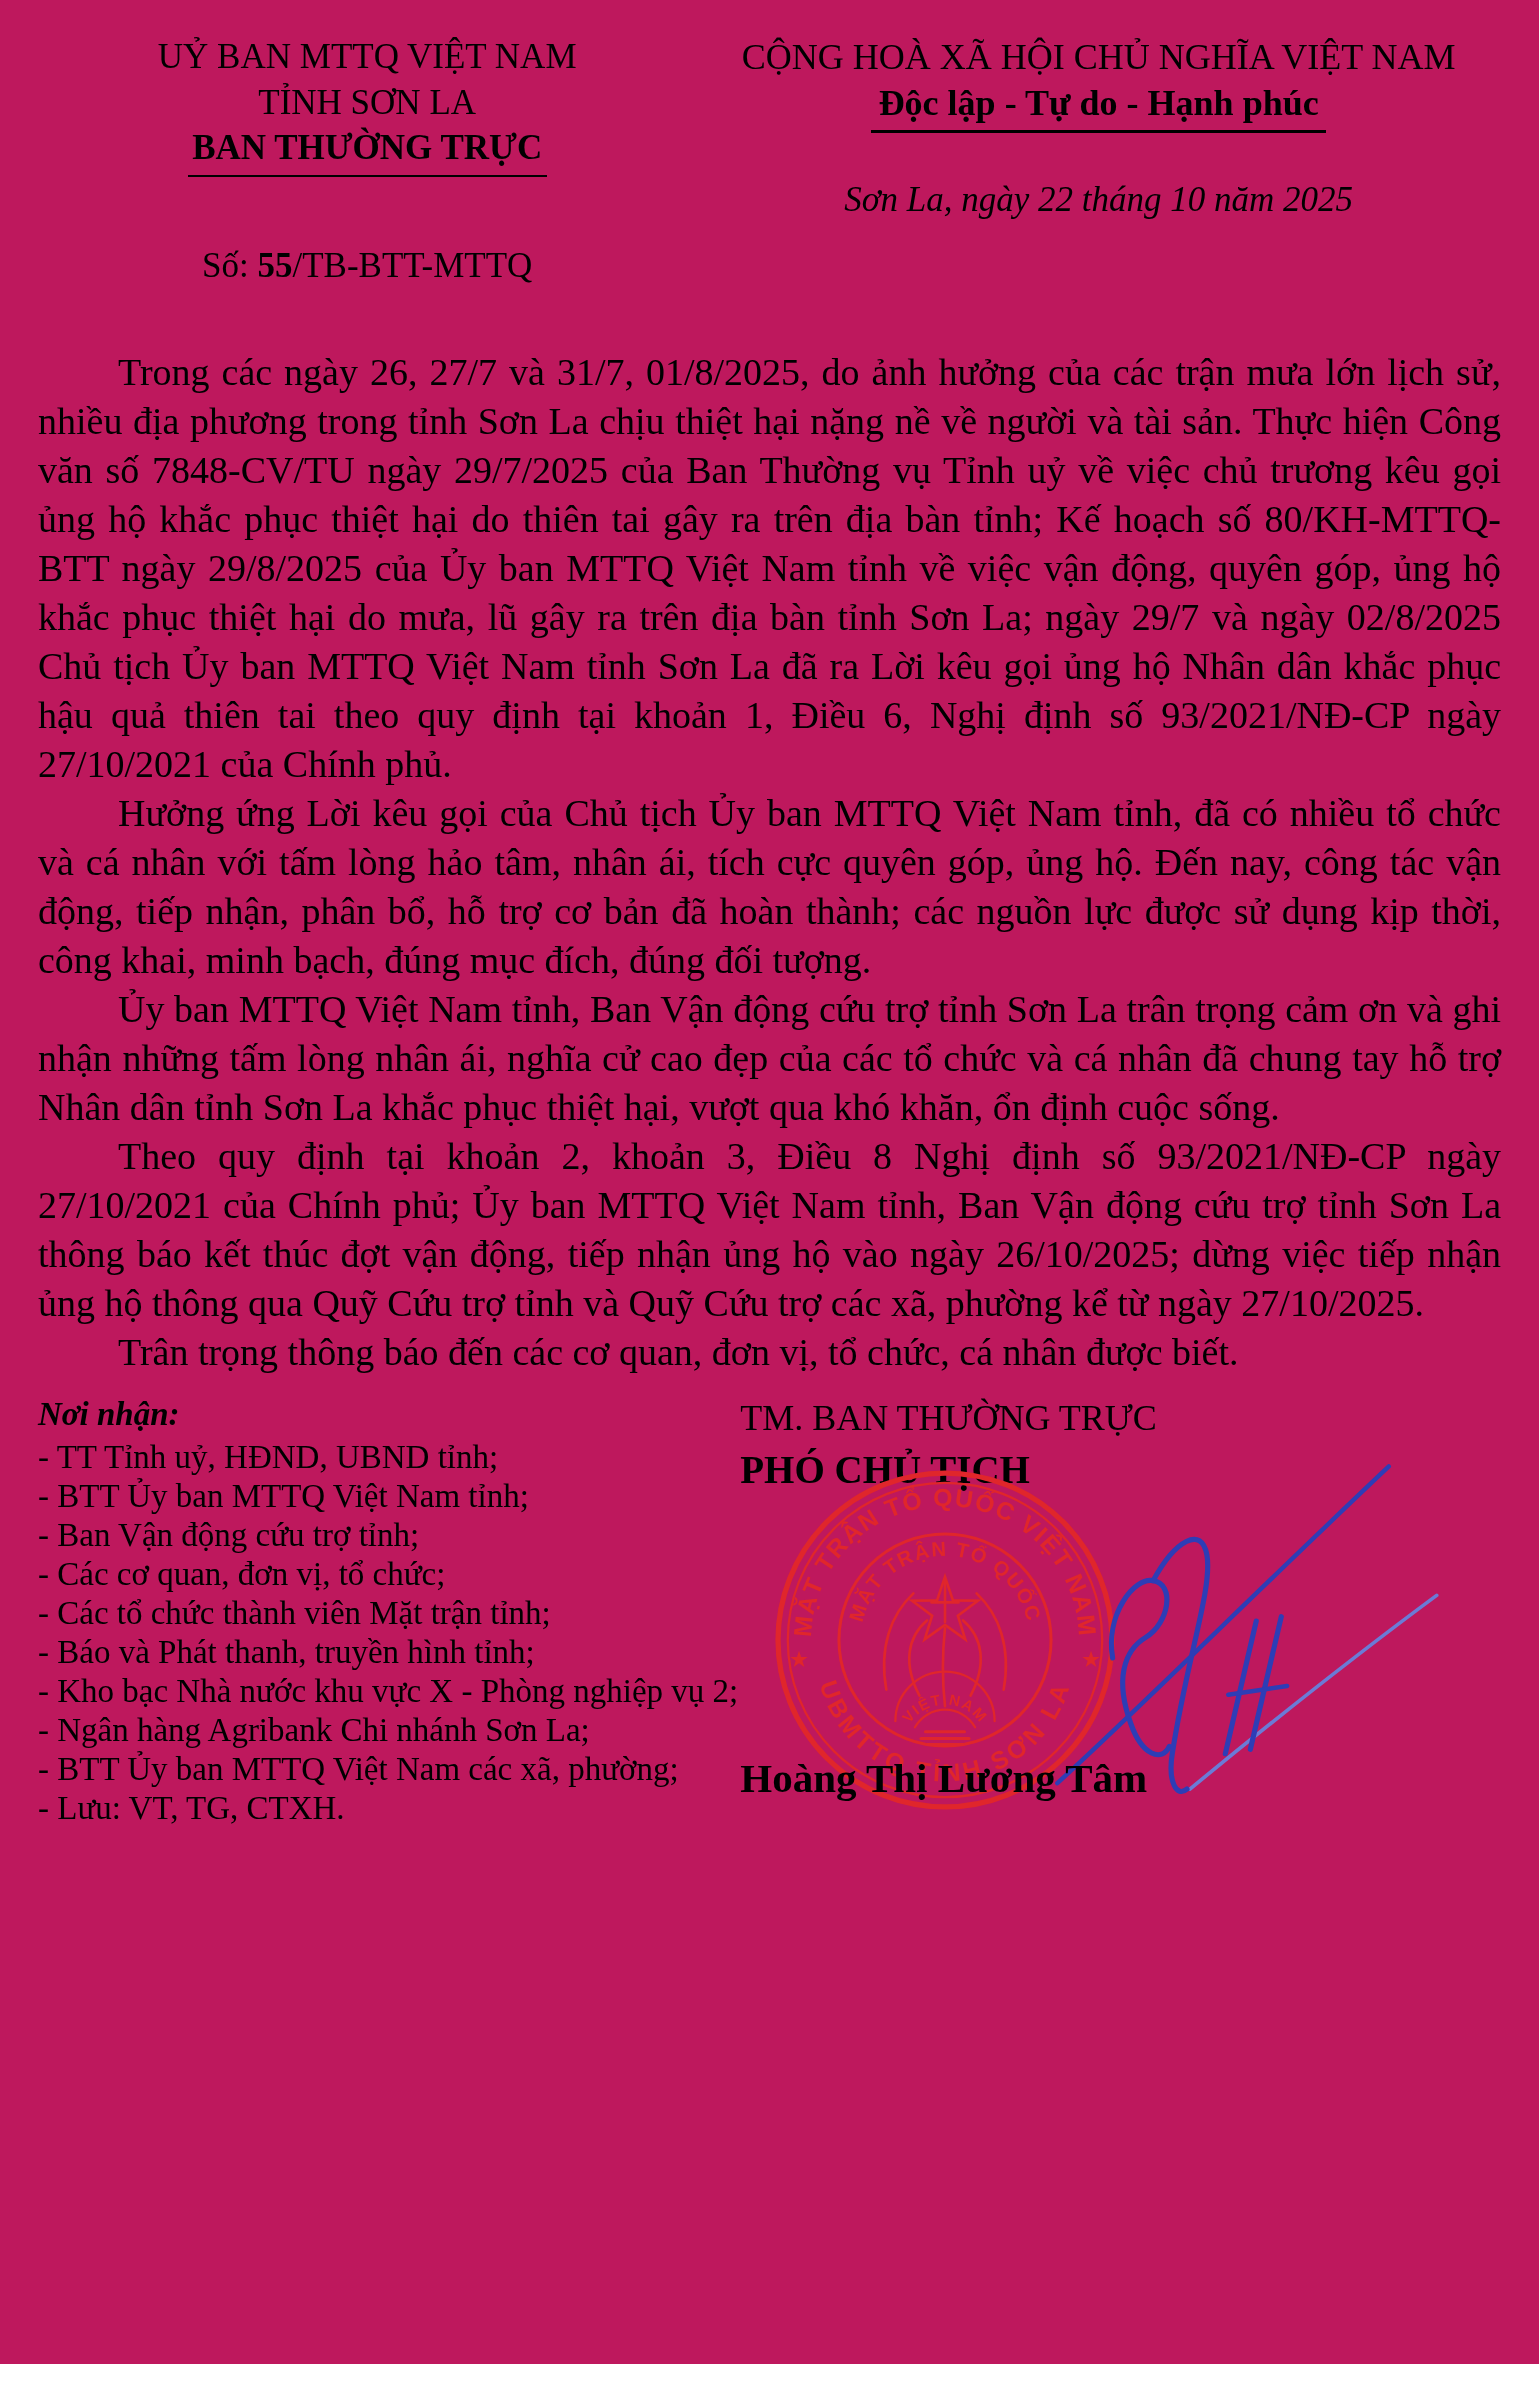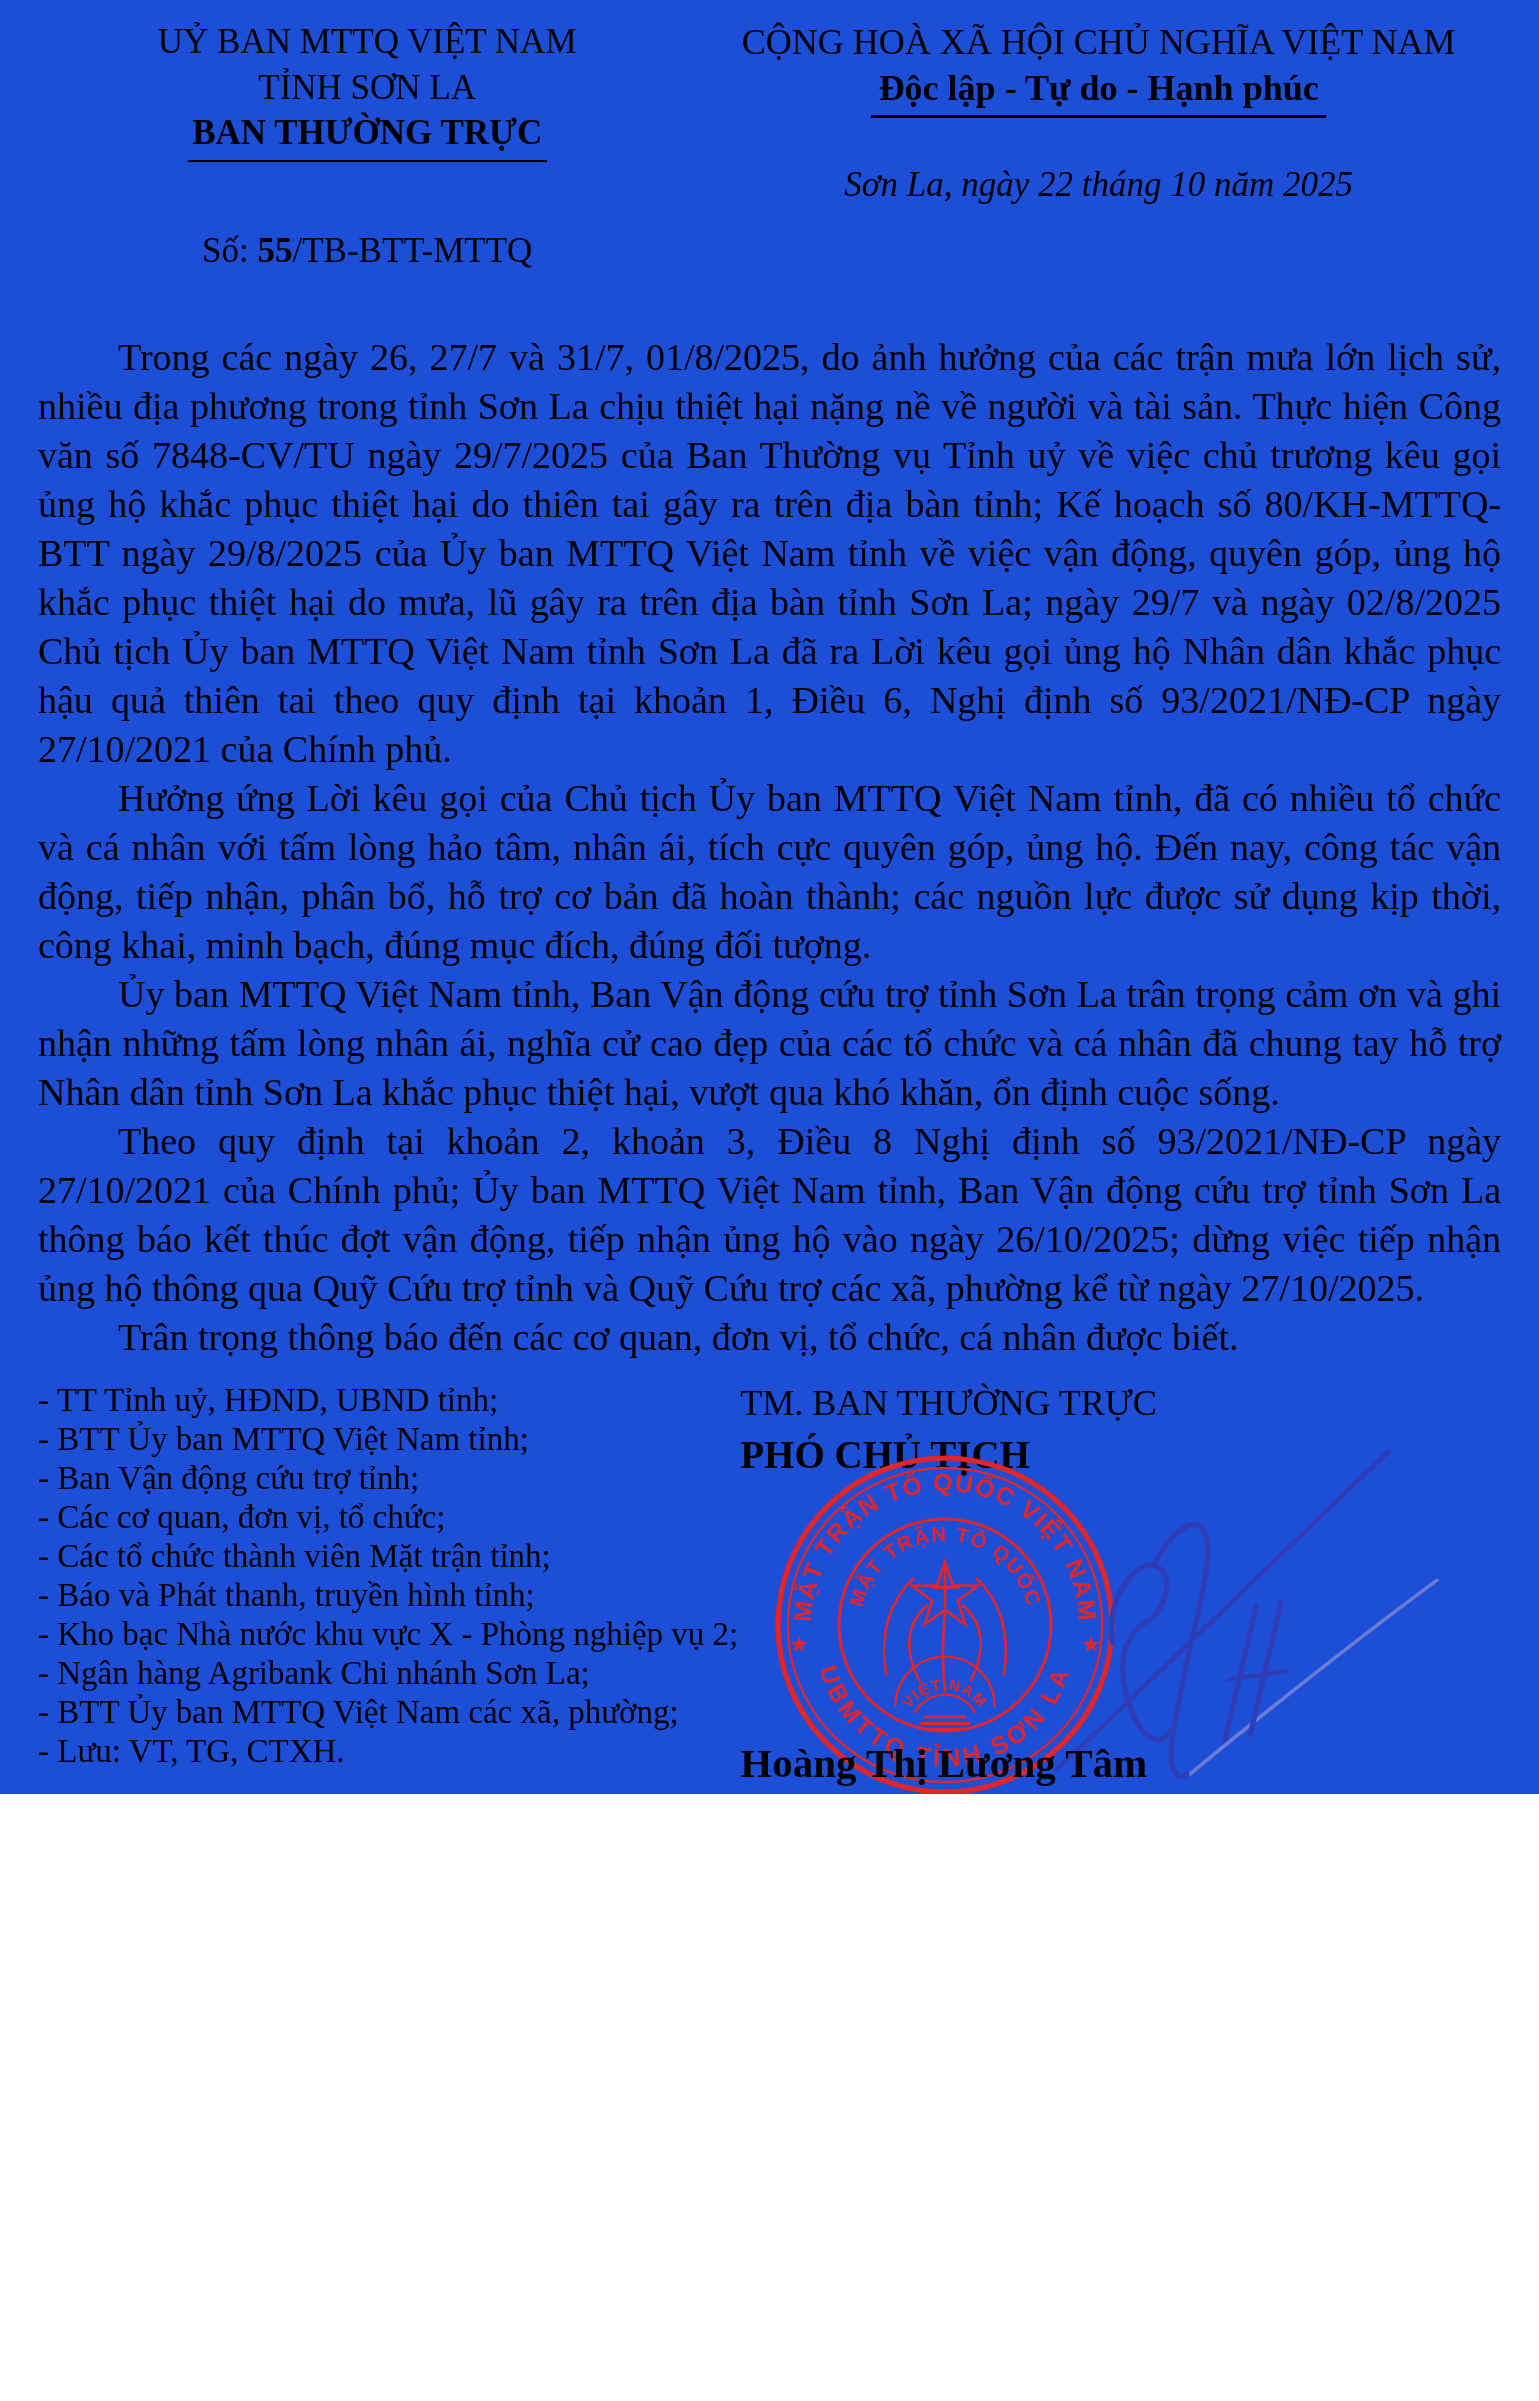--- a/index.html
+++ b/index.html
@@ -1,22 +1,22 @@
 <!DOCTYPE html>
 <html style="font-size:11.8px"><head>
 <meta charset="utf-8">
 <style>
   html,body{margin:0;padding:0;background:#ffffff;}
   .page{
     position:relative;
-    width:1539px;height:1794px;
-    background:#1d4ed8;color:#000;
+    width:1539px;height:2364px;
+    background:#be185d;color:#000;
     font-family:"Liberation Serif", serif;
     box-sizing:border-box;
-    padding:19px 38px 0 38px;
+    padding:34px 38px 0 38px;
     overflow:hidden;
   }
   
   .hdr{display:flex;}
   .hcol{text-align:center;}
   .hleft{width:45%;}
   .hright{width:55%;}
   .hl1{font-size:35px;line-height:1.32;}
   .hl3{margin-top:1.5px;}
   .u3{display:inline-block;font-weight:bold;font-size:35px;
@@ -82,20 +82,21 @@
 
   <p class="par">Trong các ngày 26, 27/7 và 31/7, 01/8/2025, do ảnh hưởng của các trận mưa lớn lịch sử, nhiều địa phương trong tỉnh Sơn La chịu thiệt hại nặng nề về người và tài sản. Thực hiện Công văn số 7848-CV/TU ngày 29/7/2025 của Ban Thường vụ Tỉnh uỷ về việc chủ trương kêu gọi ủng hộ khắc phục thiệt hại do thiên tai gây ra trên địa bàn tỉnh; Kế hoạch số 80/KH-MTTQ-BTT ngày 29/8/2025 của Ủy ban MTTQ Việt Nam tỉnh về việc vận động, quyên góp, ủng hộ khắc phục thiệt hại do mưa, lũ gây ra trên địa bàn tỉnh Sơn La; ngày 29/7 và ngày 02/8/2025 Chủ tịch Ủy ban MTTQ Việt Nam tỉnh Sơn La đã ra Lời kêu gọi ủng hộ Nhân dân khắc phục hậu quả thiên tai theo quy định tại khoản 1, Điều 6, Nghị định số 93/2021/NĐ-CP ngày 27/10/2021 của Chính phủ.</p>
       <p class="par">Hưởng ứng Lời kêu gọi của Chủ tịch Ủy ban MTTQ Việt Nam tỉnh, đã có nhiều tổ chức và cá nhân với tấm lòng hảo tâm, nhân ái, tích cực quyên góp, ủng hộ. Đến nay, công tác vận động, tiếp nhận, phân bổ, hỗ trợ cơ bản đã hoàn thành; các nguồn lực được sử dụng kịp thời, công khai, minh bạch, đúng mục đích, đúng đối tượng.</p>
       <p class="par">Ủy ban MTTQ Việt Nam tỉnh, Ban Vận động cứu trợ tỉnh Sơn La trân trọng cảm ơn và ghi nhận những tấm lòng nhân ái, nghĩa cử cao đẹp của các tổ chức và cá nhân đã chung tay hỗ trợ Nhân dân tỉnh Sơn La khắc phục thiệt hại, vượt qua khó khăn, ổn định cuộc sống.</p>
       <p class="par">Theo quy định tại khoản 2, khoản 3, Điều 8 Nghị định số 93/2021/NĐ-CP ngày 27/10/2021 của Chính phủ; Ủy ban MTTQ Việt Nam tỉnh, Ban Vận động cứu trợ tỉnh Sơn La thông báo kết thúc đợt vận động, tiếp nhận ủng hộ vào ngày 26/10/2025; dừng việc tiếp nhận ủng hộ thông qua Quỹ Cứu trợ tỉnh và Quỹ Cứu trợ các xã, phường kể từ ngày 27/10/2025.</p>
       <p class="par">Trân trọng thông báo đến các cơ quan, đơn vị, tổ chức, cá nhân được biết.</p>
     </main>
 
   <footer class="ftr">
     <div class="fleft">
+      <div class="rlabel">Nơi nhận:</div>
       <div>
 
       <div class="rline">- TT Tỉnh uỷ, HĐND, UBND tỉnh;</div>
           <div class="rline">- BTT Ủy ban MTTQ Việt Nam tỉnh;</div>
           <div class="rline">- Ban Vận động cứu trợ tỉnh;</div>
           <div class="rline">- Các cơ quan, đơn vị, tổ chức;</div>
           <div class="rline">- Các tổ chức thành viên Mặt trận tỉnh;</div>
           <div class="rline">- Báo và Phát thanh, truyền hình tỉnh;</div>
           <div class="rline">- Kho bạc Nhà nước khu vực X - Phòng nghiệp vụ 2;</div>
           <div class="rline">- Ngân hàng Agribank Chi nhánh Sơn La;</div>

